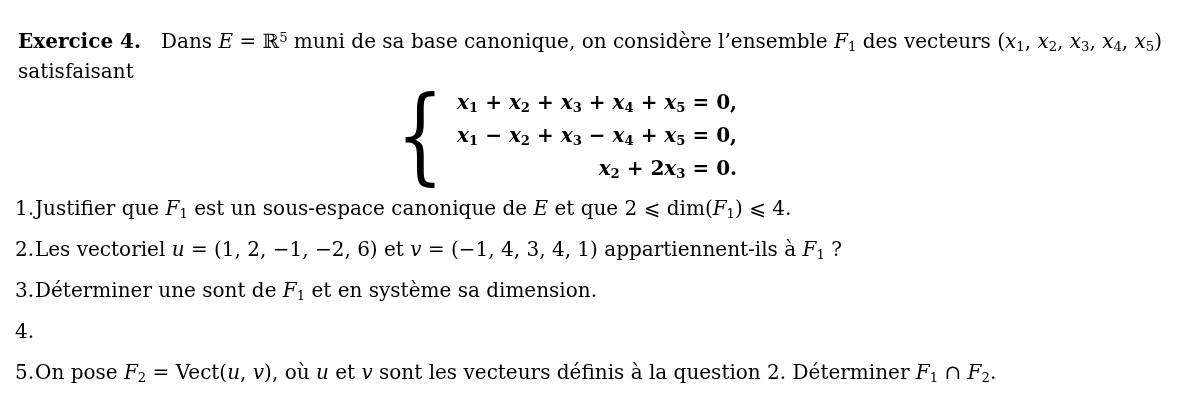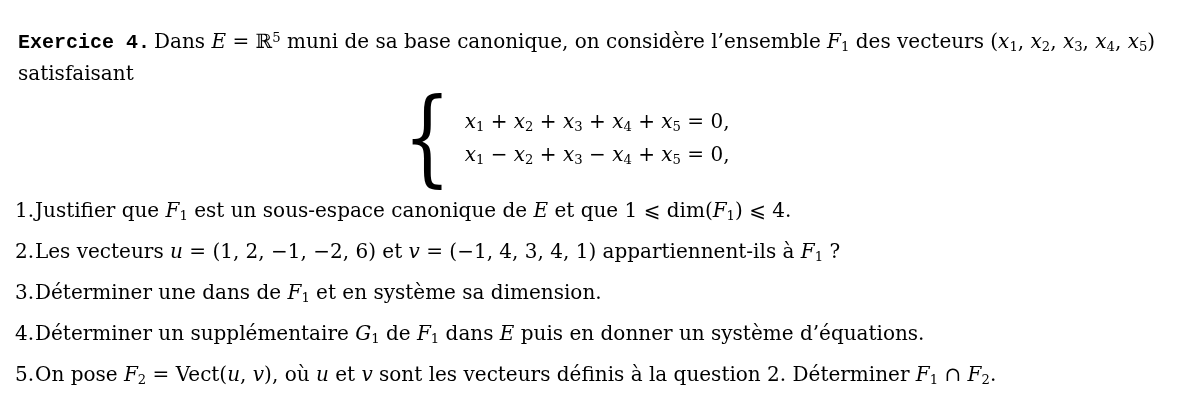--- a/index.html
+++ b/index.html
@@ -17,22 +17,21 @@
     width: 1180px;
     height: 417px;
     padding: 26px 0 0 18px;
   }
   .line {
     line-height: 30px;
     white-space: nowrap;
   }
   .bold-label {
     font-weight: bold;
-    margin-right: 4px;
-    font-family: Liberation Mono, monospace;
+    margin-right: 20px;
   }
   
   .run-i { font-style: italic; }
   .run-sub { font-size: 0.66em; vertical-align: -0.22em; line-height: 0; }
   .run-sup { font-size: 0.66em; vertical-align: 0.42em; line-height: 0; }
 
   .system {
     display: flex;
     align-items: center;
     width: fit-content;
@@ -52,20 +51,21 @@
     font-weight: normal;
   }
   .eqs {
     display: flex;
     flex-direction: column;
   }
   .eqrow {
     text-align: right;
     line-height: 33px;
     white-space: nowrap;
+    font-weight: bold;
   }
   .questions {
     margin-top: 10px;
     margin-left: -3px;
   }
   .q {
     display: flex;
     line-height: 26px;
     margin-bottom: 15px;
     white-space: nowrap;
@@ -85,39 +85,39 @@
       <span class="bold-label">Exercice 4.</span><span><span class="run-t">Dans </span><span class="run-i">E</span><span class="run-t"> = ℝ</span><span class="run-sup">5</span><span class="run-t"> muni de sa base canonique, on considère l’ensemble </span><span class="run-i">F</span><span class="run-sub">1</span><span class="run-t"> des vecteurs (</span><span class="run-i">x</span><span class="run-sub">1</span><span class="run-t">, </span><span class="run-i">x</span><span class="run-sub">2</span><span class="run-t">, </span><span class="run-i">x</span><span class="run-sub">3</span><span class="run-t">, </span><span class="run-i">x</span><span class="run-sub">4</span><span class="run-t">, </span><span class="run-i">x</span><span class="run-sub">5</span><span class="run-t">)</span></span>
     </div>
     <div class="line">satisfaisant</div>
   </div>
 
   <div class="system">
     <span class="brace">{</span>
     <div class="eqs">
       <div class="eqrow"><span class="run-i">x</span><span class="run-sub">1</span><span class="run-t"> + </span><span class="run-i">x</span><span class="run-sub">2</span><span class="run-t"> + </span><span class="run-i">x</span><span class="run-sub">3</span><span class="run-t"> + </span><span class="run-i">x</span><span class="run-sub">4</span><span class="run-t"> + </span><span class="run-i">x</span><span class="run-sub">5</span><span class="run-t"> = 0,</span></div>
       <div class="eqrow"><span class="run-i">x</span><span class="run-sub">1</span><span class="run-t"> − </span><span class="run-i">x</span><span class="run-sub">2</span><span class="run-t"> + </span><span class="run-i">x</span><span class="run-sub">3</span><span class="run-t"> − </span><span class="run-i">x</span><span class="run-sub">4</span><span class="run-t"> + </span><span class="run-i">x</span><span class="run-sub">5</span><span class="run-t"> = 0,</span></div>
+      <div class="eqrow"><span class="run-i">x</span><span class="run-sub">2</span><span class="run-t"> + 2</span><span class="run-i">x</span><span class="run-sub">3</span><span class="run-t"> = 0.</span></div>
     </div>
   </div>
 
   <div class="questions">
     <div class="q">
       <span class="qnum">1.</span>
-      <span class="qtext"><span class="run-t">Justifier que </span><span class="run-i">F</span><span class="run-sub">1</span><span class="run-t"> est un sous-espace canonique de </span><span class="run-i">E</span><span class="run-t"> et que 1 ⩽ dim(</span><span class="run-i">F</span><span class="run-sub">1</span><span class="run-t">) ⩽ 4.</span></span>
+      <span class="qtext"><span class="run-t">Justifier que </span><span class="run-i">F</span><span class="run-sub">1</span><span class="run-t"> est un sous-espace canonique de </span><span class="run-i">E</span><span class="run-t"> et que 2 ⩽ dim(</span><span class="run-i">F</span><span class="run-sub">1</span><span class="run-t">) ⩽ 4.</span></span>
     </div>
     <div class="q">
       <span class="qnum">2.</span>
-      <span class="qtext"><span class="run-t">Les vecteurs </span><span class="run-i">u</span><span class="run-t"> = (1, 2, −1, −2, 6) et </span><span class="run-i">v</span><span class="run-t"> = (−1, 4, 3, 4, 1) appartiennent-ils à </span><span class="run-i">F</span><span class="run-sub">1</span><span class="run-t"> ?</span></span>
+      <span class="qtext"><span class="run-t">Les vectoriel </span><span class="run-i">u</span><span class="run-t"> = (1, 2, −1, −2, 6) et </span><span class="run-i">v</span><span class="run-t"> = (−1, 4, 3, 4, 1) appartiennent-ils à </span><span class="run-i">F</span><span class="run-sub">1</span><span class="run-t"> ?</span></span>
     </div>
     <div class="q">
       <span class="qnum">3.</span>
-      <span class="qtext"><span class="run-t">Déterminer une dans de </span><span class="run-i">F</span><span class="run-sub">1</span><span class="run-t"> et en système sa dimension.</span></span>
+      <span class="qtext"><span class="run-t">Déterminer une sont de </span><span class="run-i">F</span><span class="run-sub">1</span><span class="run-t"> et en système sa dimension.</span></span>
     </div>
     <div class="q">
       <span class="qnum">4.</span>
-      <span class="qtext"><span class="run-t">Déterminer un supplémentaire </span><span class="run-i">G</span><span class="run-sub">1</span><span class="run-t"> de </span><span class="run-i">F</span><span class="run-sub">1</span><span class="run-t"> dans </span><span class="run-i">E</span><span class="run-t"> puis en donner un système d’équations.</span></span>
     </div>
     <div class="q">
       <span class="qnum">5.</span>
       <span class="qtext"><span class="run-t">On pose </span><span class="run-i">F</span><span class="run-sub">2</span><span class="run-t"> = Vect(</span><span class="run-i">u</span><span class="run-t">, </span><span class="run-i">v</span><span class="run-t">), où </span><span class="run-i">u</span><span class="run-t"> et </span><span class="run-i">v</span><span class="run-t"> sont les vecteurs définis à la question 2. Déterminer </span><span class="run-i">F</span><span class="run-sub">1</span><span class="run-t"> ∩ </span><span class="run-i">F</span><span class="run-sub">2</span><span class="run-t">.</span></span>
     </div>
   </div>
 
 </div>
 
 </body></html>

